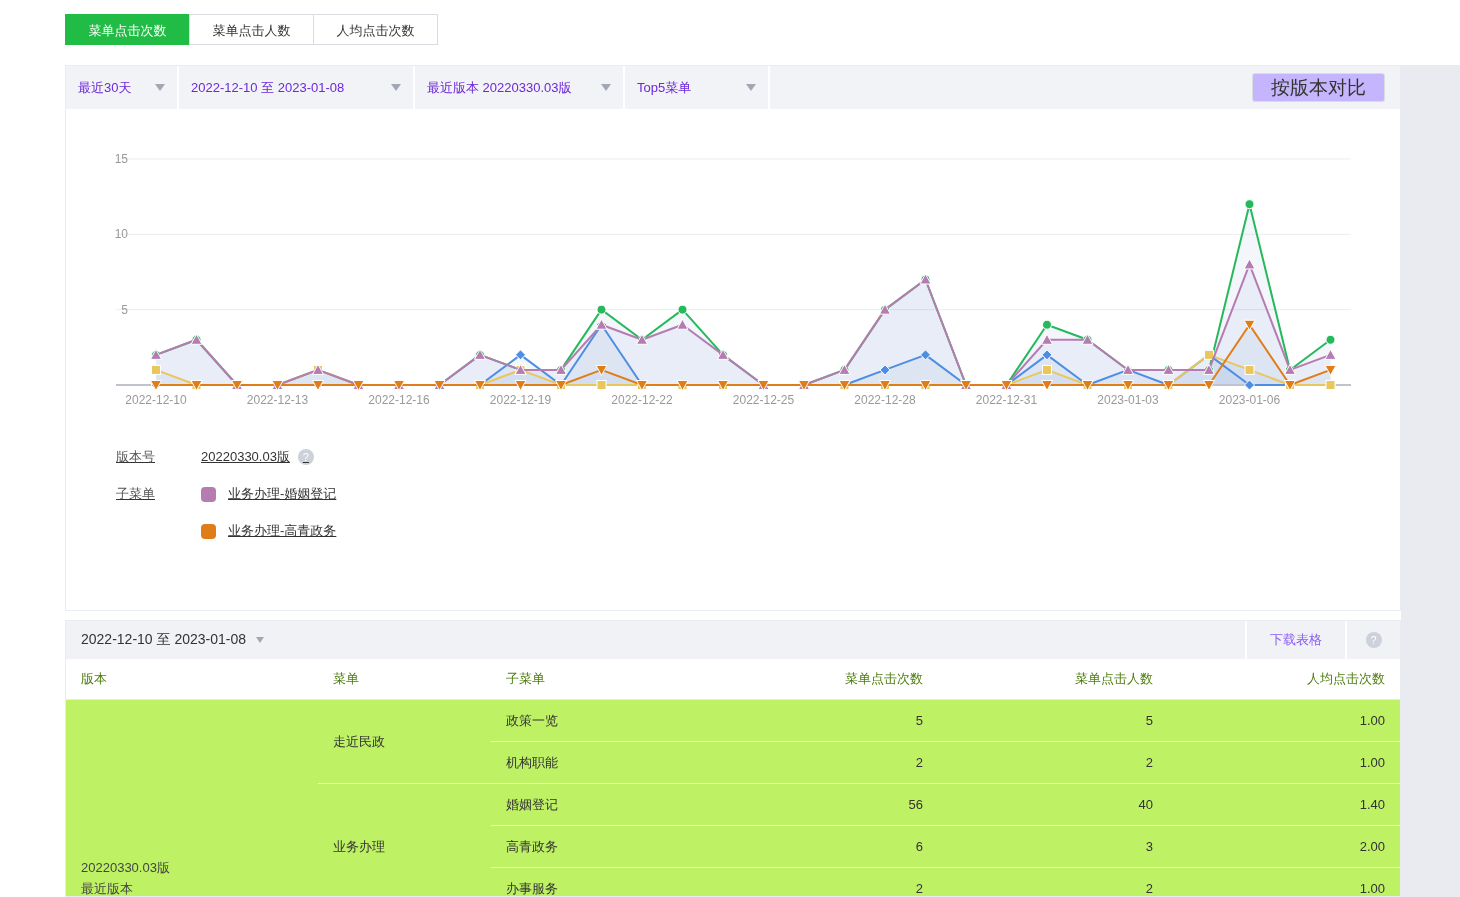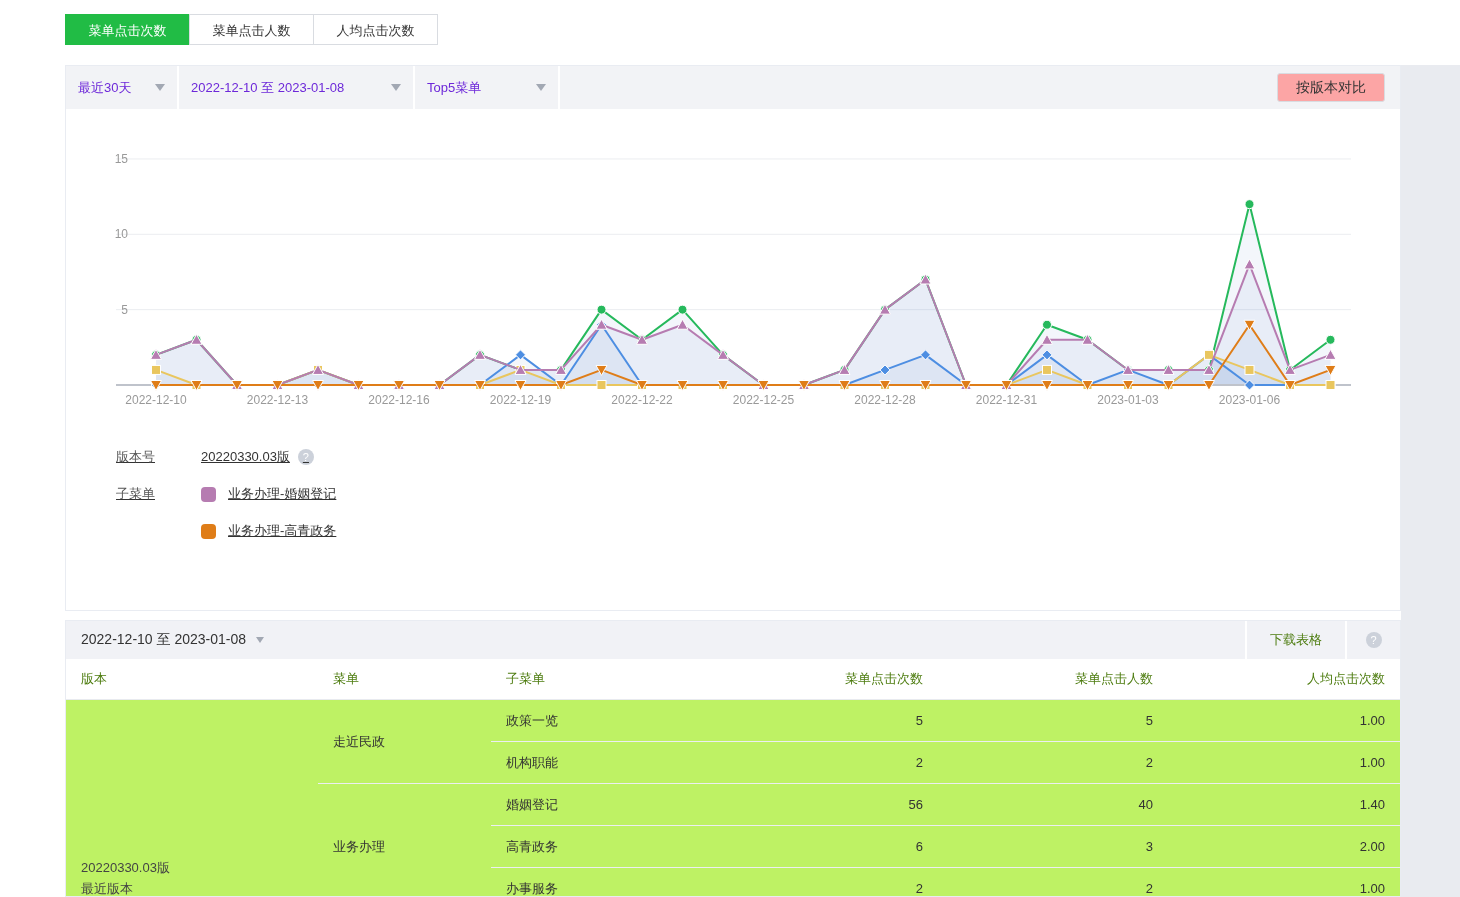--- a/index.html
+++ b/index.html
@@ -19,41 +19,41 @@
   #table-card{top:620px;width:1336px;height:277px;overflow:hidden;}
   
   .filter-bar{height:43px;background:#f2f3f6;display:flex;align-items:stretch;}
   .fseg{display:flex;align-items:center;justify-content:space-between;box-sizing:border-box;
         border-right:2px solid #fff;padding:0 12px;font-size:13px;color:#6d28d9;cursor:pointer;}
   .fseg .txt{margin-right:10px;}
   .caret{width:0;height:0;border-left:5px solid transparent;border-right:5px solid transparent;
          border-top:7px solid #a2a8b3;display:inline-block;}
   .caret.sm{border-left-width:4px;border-right-width:4px;border-top-width:6px;}
   .compare-btn{margin-left:auto;margin-right:15px;align-self:center;height:29px;line-height:27px;
-        padding:0 18px;background:#fca5a5;border:1px solid #d9dce1;border-radius:3px;font-size:14px;
+        padding:0 18px;background:#c4b5fd;border:1px solid #d9dce1;border-radius:3px;font-size:19px;
         color:#333;cursor:pointer;box-sizing:border-box;}
   
   #chart-area{position:absolute;left:0;top:43px;width:1334px;height:345px;}
   
   .legend{position:absolute;left:50px;top:383px;font-size:13px;color:#333;}
   .lg-row{display:flex;align-items:center;margin-bottom:21px;height:16px;text-decoration:underline;}
   .lg-label{width:85px;color:#555;}
   .lg-item{display:flex;align-items:center;}
   .lg-item .sw{width:15px;height:15px;border-radius:4px;margin-right:12px;}
   .lg-item .nm{color:#333;}
   .w180{width:180px;} .w120{width:120px;}
   .ver-val{color:#333;margin-right:8px;}
   .help{width:16px;height:16px;border-radius:50%;background:#ccd1da;color:#fff;font-size:11px;
         line-height:16px;text-align:center;display:inline-block;cursor:pointer;}
   
   .tcard-header{height:38px;background:#f1f2f6;display:flex;align-items:stretch;font-size:14px;color:#333;}
   .th-left{padding-left:15px;display:flex;align-items:center;flex:1;cursor:pointer;}
   .th-left .txt{margin-right:10px;}
   .dl-cell{width:98px;display:flex;align-items:center;justify-content:center;border-left:2px solid #fff;
-        border-right:2px solid #fff;color:#4d7c0f;font-size:13px;cursor:pointer;}
+        border-right:2px solid #fff;color:#8b5cf6;font-size:13px;cursor:pointer;}
   .help-cell{width:53px;display:flex;align-items:center;justify-content:center;}
   table{border-collapse:collapse;table-layout:fixed;width:1334px;font-size:13px;color:#333;}
   th{height:40px;font-weight:normal;text-align:left;padding:0 0 0 15px;border-bottom:1px solid #e8eaef;
      font-size:13px;color:#4d7c0f;}
   th.num,td.num{text-align:right;padding:0 15px 0 0;}
   td{height:41px;padding:0 0 0 15px;border-bottom:1px solid #eceef3;background:#bef264;}
   td.ver-cell{vertical-align:bottom;padding-bottom:10px;color:#444;}
   td.ver-cell div{line-height:21px;}
   td.menu-cell{vertical-align:middle;}
 </style>
@@ -70,20 +70,24 @@
   </div>
 
   <div class="card" id="chart-card">
     <div class="filter-bar">
       <div class="fseg" style="width:113px">
         <span class="txt">最近30天</span>
         <span class="caret"></span>
       </div>
       <div class="fseg" style="width:236px">
         <span class="txt">2022-12-10 至 2023-01-08</span>
+        <span class="caret"></span>
+      </div>
+      <div class="fseg" style="width:210px">
+        <span class="txt">最近版本 20220330.03版</span>
         <span class="caret"></span>
       </div>
       <div class="fseg" style="width:145px">
         <span class="txt">Top5菜单</span>
         <span class="caret"></span>
       </div>
       <div class="compare-btn">按版本对比</div>
     </div>
 
     <div id="chart-area"><svg width="1334" height="345" viewBox="0 0 1334 345" xmlns="http://www.w3.org/2000/svg">

